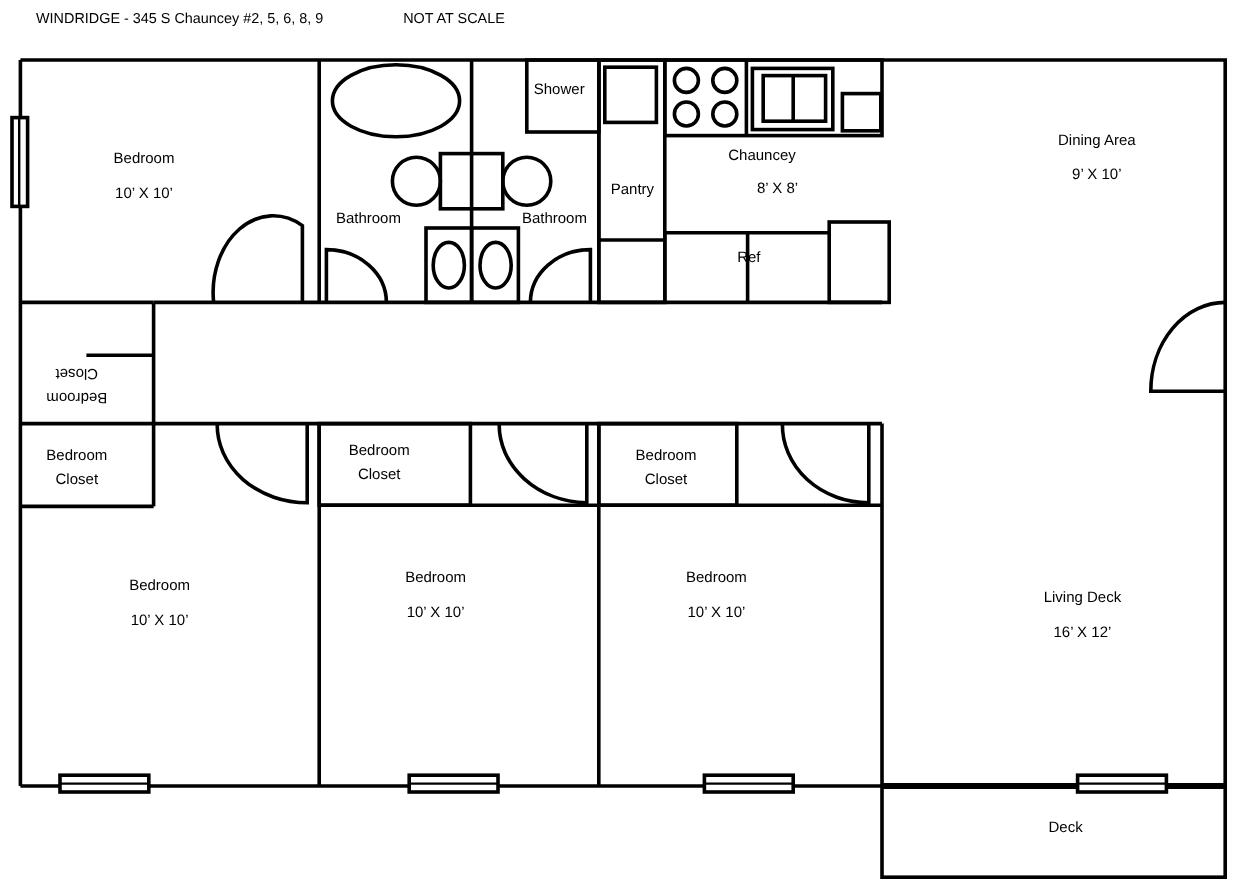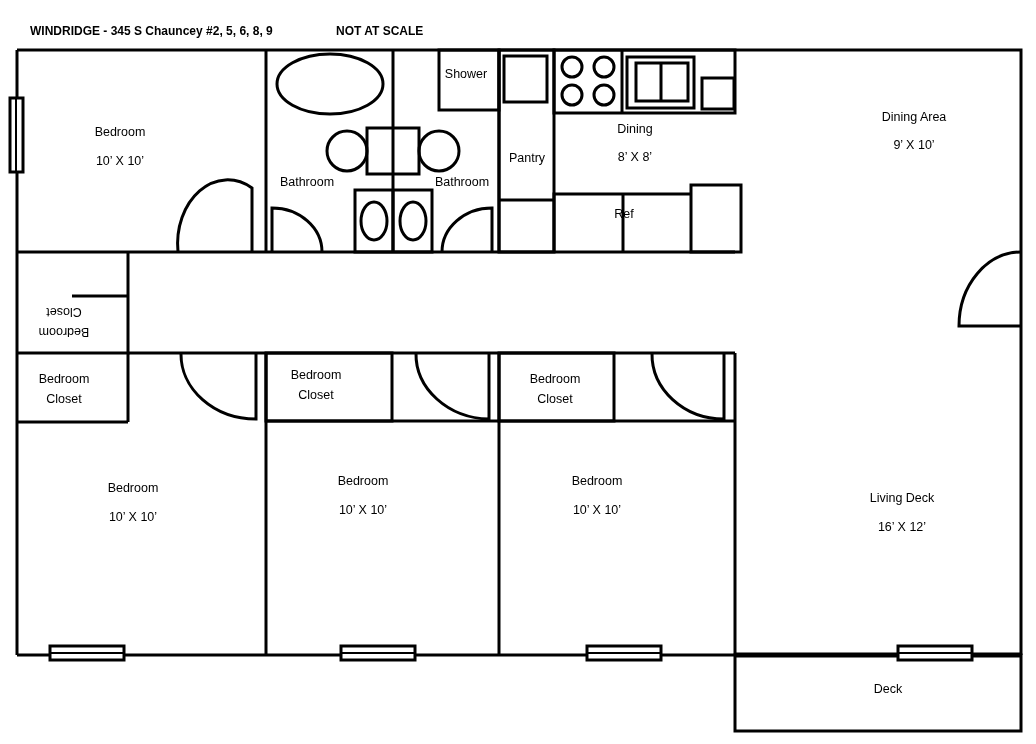--- a/index.html
+++ b/index.html
@@ -1,17 +1,17 @@
 <!DOCTYPE html>
 <html><head>
 <meta charset="utf-8">
 <style>
   html, body { margin: 0; padding: 0; background: #ffffff; }
   body { width: 1036px; height: 744px; position: relative; overflow: hidden; font-family: "Liberation Sans", sans-serif; }
-  .hdr { position: absolute; top: 8px; font-size: 12px; font-weight: bold; color: #000; margin-top: 16px; }
+  .hdr { position: absolute; top: 8px; font-size: 12px; font-weight: normal; color: #000; }
   svg { position: absolute; left: 0; top: 0; }
   .lbl { position: absolute; font-size: 12.5px; color: #000; text-align: center; white-space: nowrap; transform: translateX(-50%); line-height: 1; }
   .flip { transform: translateX(-50%) rotate(180deg); }
 </style>
 </head>
 <body>
 
 <div class="hdr" style="left:30px">WINDRIDGE - 345 S Chauncey #2, 5, 6, 8, 9</div>
 <div class="hdr" style="left:336px">NOT AT SCALE</div>
 
@@ -97,22 +97,22 @@
   <line x1="898" y1="653" x2="972" y2="653" stroke-width="2"></line>
 </svg>
 
 <div class="lbl" style="left:120px;top:126px">Bedroom</div>
 <div class="lbl" style="left:120px;top:155px">10’ X 10’</div>
 
 <div class="lbl" style="left:307px;top:176px">Bathroom</div>
 <div class="lbl" style="left:462px;top:176px">Bathroom</div>
 <div class="lbl" style="left:466px;top:68px">Shower</div>
 <div class="lbl" style="left:527px;top:152px">Pantry</div>
-<div class="lbl" style="left:635px;top:123px">Dining</div>
-<div class="lbl" style="left:635px;top:151px">8’ X 8’</div>
+<div class="lbl" style="left:635px;top:123px">Chauncey</div>
+<div class="lbl" style="left:648px;top:151px">8’ X 8’</div>
 <div class="lbl" style="left:624px;top:208px">Ref</div>
 
 <div class="lbl" style="left:914px;top:111px">Dining Area</div>
 <div class="lbl" style="left:914px;top:139px">9’ X 10’</div>
 
 <div class="lbl flip" style="left:64px;top:305px">Closet</div>
 <div class="lbl flip" style="left:64px;top:325px">Bedroom</div>
 
 <div class="lbl" style="left:64px;top:373px">Bedroom</div>
 <div class="lbl" style="left:64px;top:393px">Closet</div>

